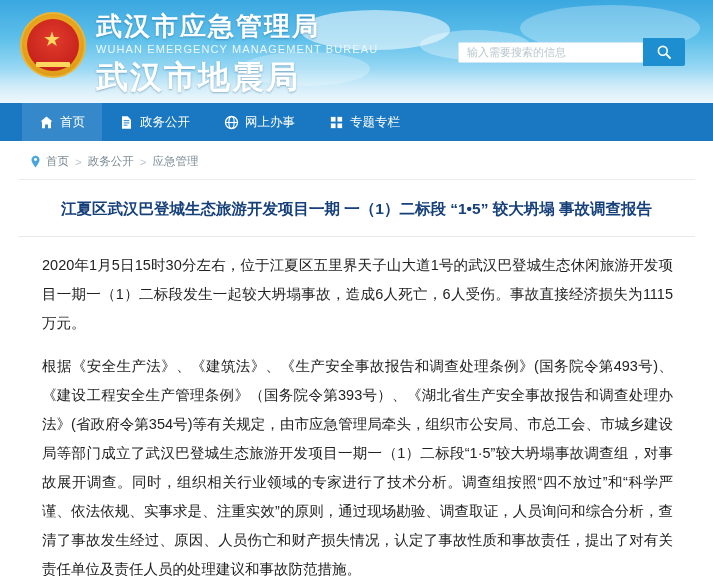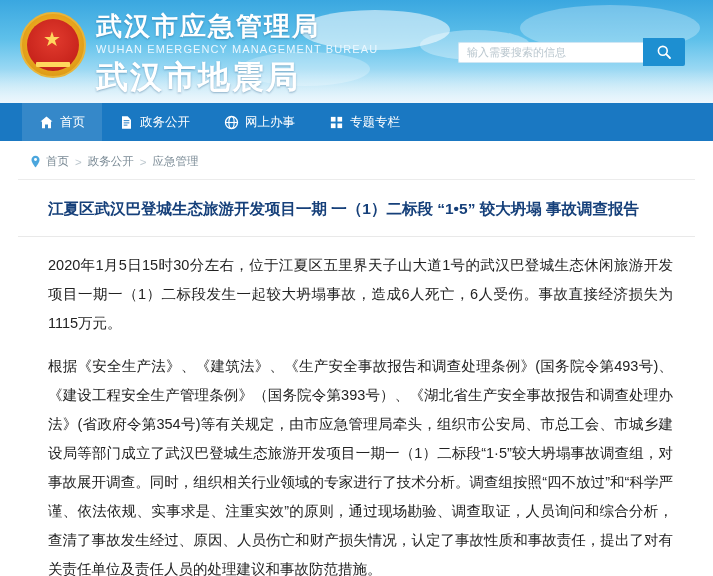--- a/index.html
+++ b/index.html
@@ -202,36 +202,37 @@
     font-size: 11.5px;
     color: #7b8b96;
     padding: 13px 0 10px 12px;
     border-bottom: 1px solid #ececec;
   }
   .breadcrumb .loc-ico { color: #4ba6dd; display: inline-flex; }
   .breadcrumb .sep { color: #bcc7ce; margin: 0 1px; }
   .breadcrumb a { color: #7b8b96; text-decoration: none; cursor: pointer; }
 
   .doc-title {
+    text-align: center;
     font-size: 15.5px;
     font-weight: bold;
     color: #16407a;
     padding: 17px 30px 16px 30px;
     line-height: 1.5;
     border-bottom: 1px solid #e9e9e9;
   }
 
   .doc-body {
     padding: 14px 22px 0 22px;
     font-size: 14.5px;
     line-height: 2.0;
     color: #222222;
     text-align: justify;
   }
-  .doc-body p { margin: 0 0 14px 8px; }
+  .doc-body p { margin: 0 0 14px 2px; }
   .doc-body p:last-child { margin-bottom: 0; }
 </style>
 </head>
 <body>
 
 <div class="page">
 
   <div class="banner">
     <div class="cloud c1"></div>
     <div class="cloud c2"></div>

